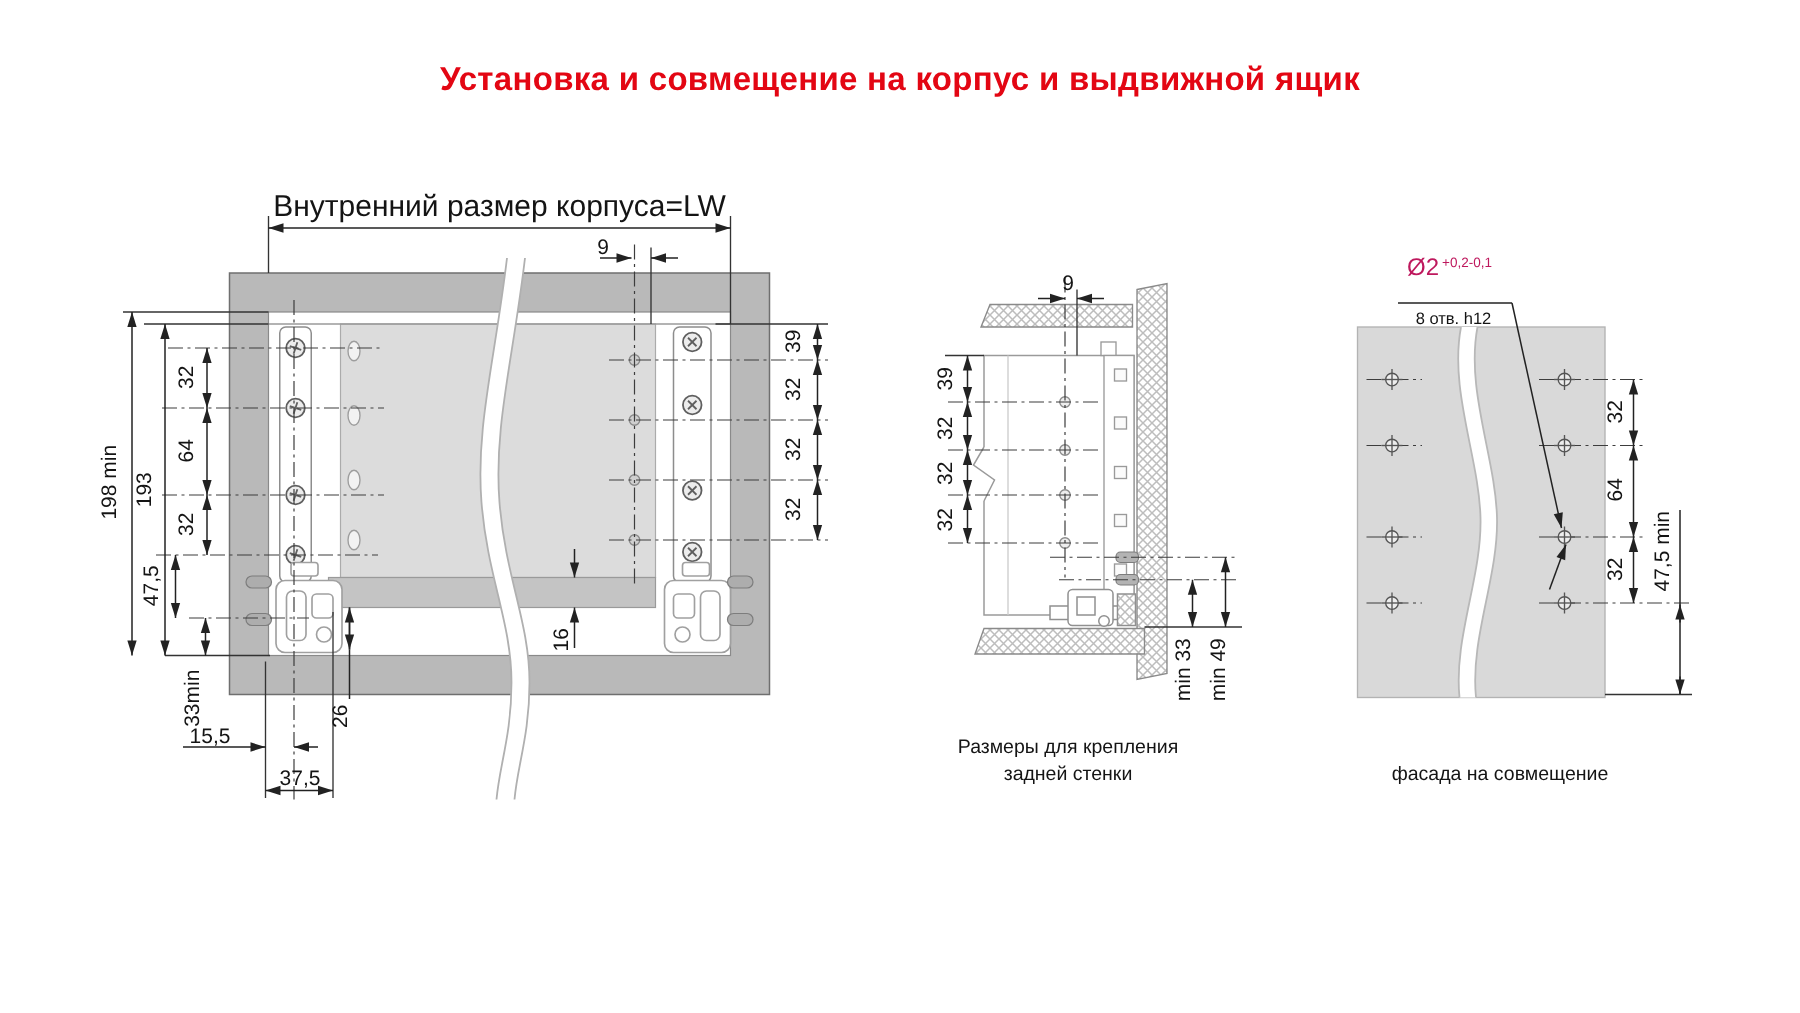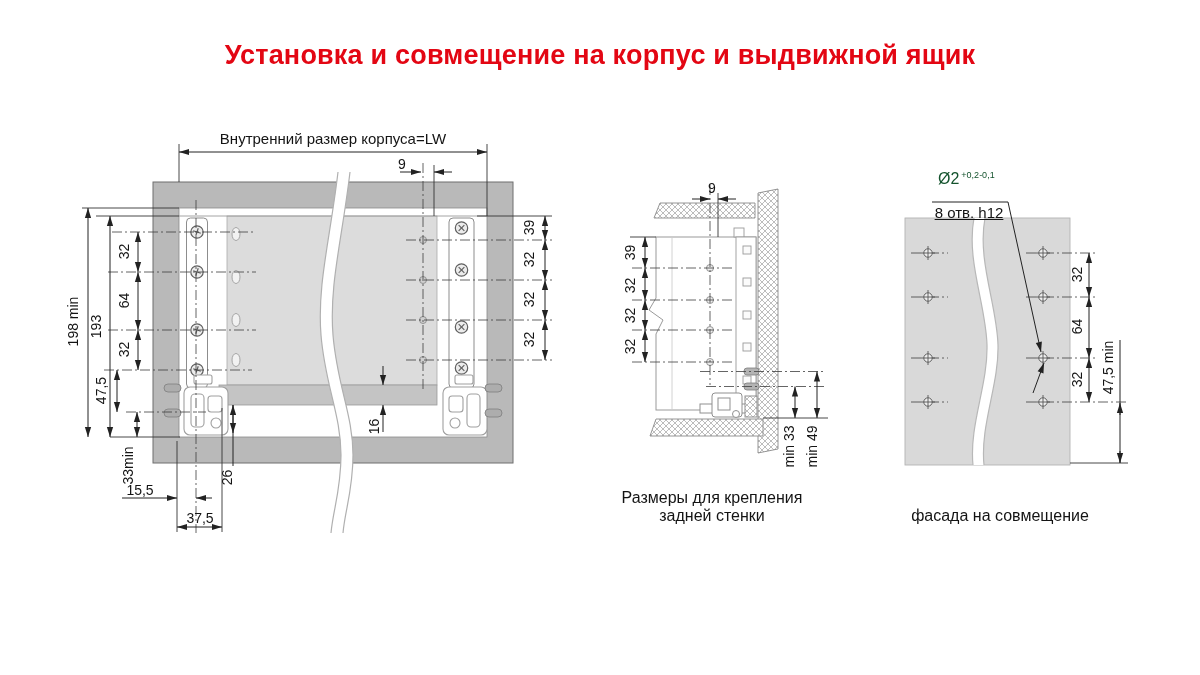--- a/index.html
+++ b/index.html
@@ -1,25 +1,25 @@
 <!DOCTYPE html>
 <html><head>
 <meta charset="utf-8">
 <style>
   html,body{margin:0;padding:0;background:#fff;}
   #page{position:relative;width:1200px;height:675px;background:#fff;overflow:hidden;
         font-family:"Liberation Sans","DejaVu Sans",sans-serif;}
   #title{position:absolute;left:0;right:0;top:40px;text-align:center;
-         font-size:27px;font-weight:bold;color:#e30613;letter-spacing:.2px;}
+         font-size:22px;font-weight:bold;color:#e30613;letter-spacing:.2px;}
   .dim{position:absolute;width:80px;text-align:center;font-size:14px;color:#141414;
        line-height:17px;white-space:nowrap;}
   .rot{transform:rotate(-90deg);transform-origin:center center;}
-  .hdr{width:308px;font-size:15px;}
-  .cap{position:absolute;font-size:16px;color:#141414;text-align:center;line-height:18px;}
-  .tolwrap{position:absolute;display:flex;align-items:flex-start;font-size:16px;color:#14532d;}
+  .hdr{width:308px;font-size:20px;}
+  .cap{position:absolute;font-size:13px;color:#141414;text-align:center;line-height:18px;}
+  .tolwrap{position:absolute;display:flex;align-items:flex-start;font-size:16px;color:#be185d;}
   .tolstack{display:inline-flex;flex-direction:row;font-size:9px;line-height:9px;margin-left:2px;margin-top:1px;}
   svg{position:absolute;left:0;top:0;}
 </style>
 </head>
 <body>
 <div id="page">
 
 <div id="title">Установка и совмещение на корпус и выдвижной ящик</div>
 
 <svg width="1200" height="675" viewBox="0 0 1200 675">
@@ -302,20 +302,20 @@
 <div class="cap" style="left:582px;top:489px;width:260px;">Размеры для крепления</div>
 <div class="cap" style="left:582px;top:507px;width:260px;">задней стенки</div>
 
 <div class="tolwrap" style="left:938px;top:170px;">
   <span>Ø2</span>
   <span class="tolstack">
     <span>+0,2</span>
     <span>-0,1</span>
   </span>
 </div>
-<div class="cap" style="left:919px;top:204px;width:100px;font-size:15px;text-decoration:underline;">8 отв. h12</div>
+<div class="cap" style="left:919px;top:204px;width:100px;font-size:11px;">8 отв. h12</div>
 <div class="dim rot" style="left:1037px;top:266px;">32</div>
 <div class="dim rot" style="left:1037px;top:318px;">64</div>
 <div class="dim rot" style="left:1037px;top:371px;">32</div>
 <div class="dim rot" style="left:1068px;top:359px;">47,5 min</div>
 <div class="cap" style="left:830px;top:507px;width:340px;">фасада на совмещение</div>
 
 </div>
 
 </body></html>

